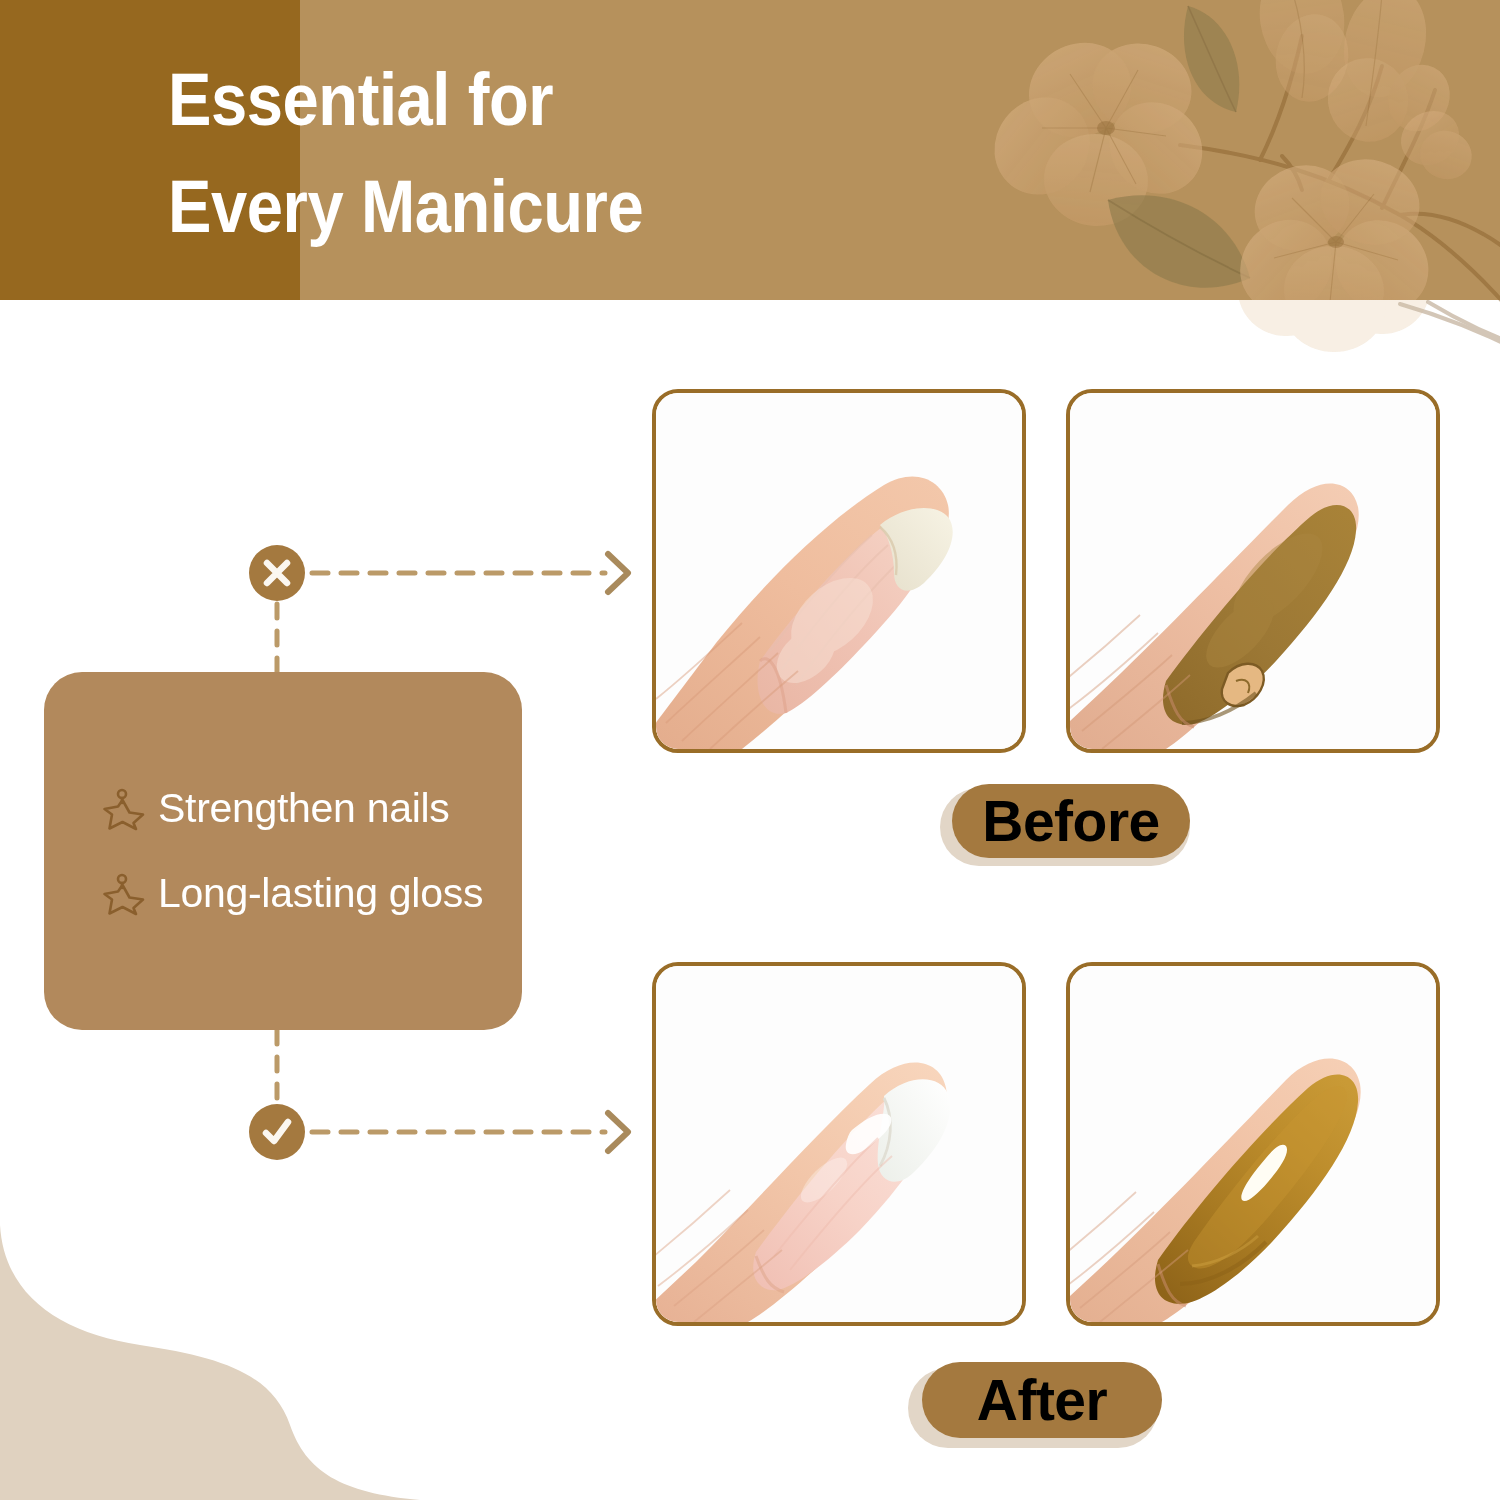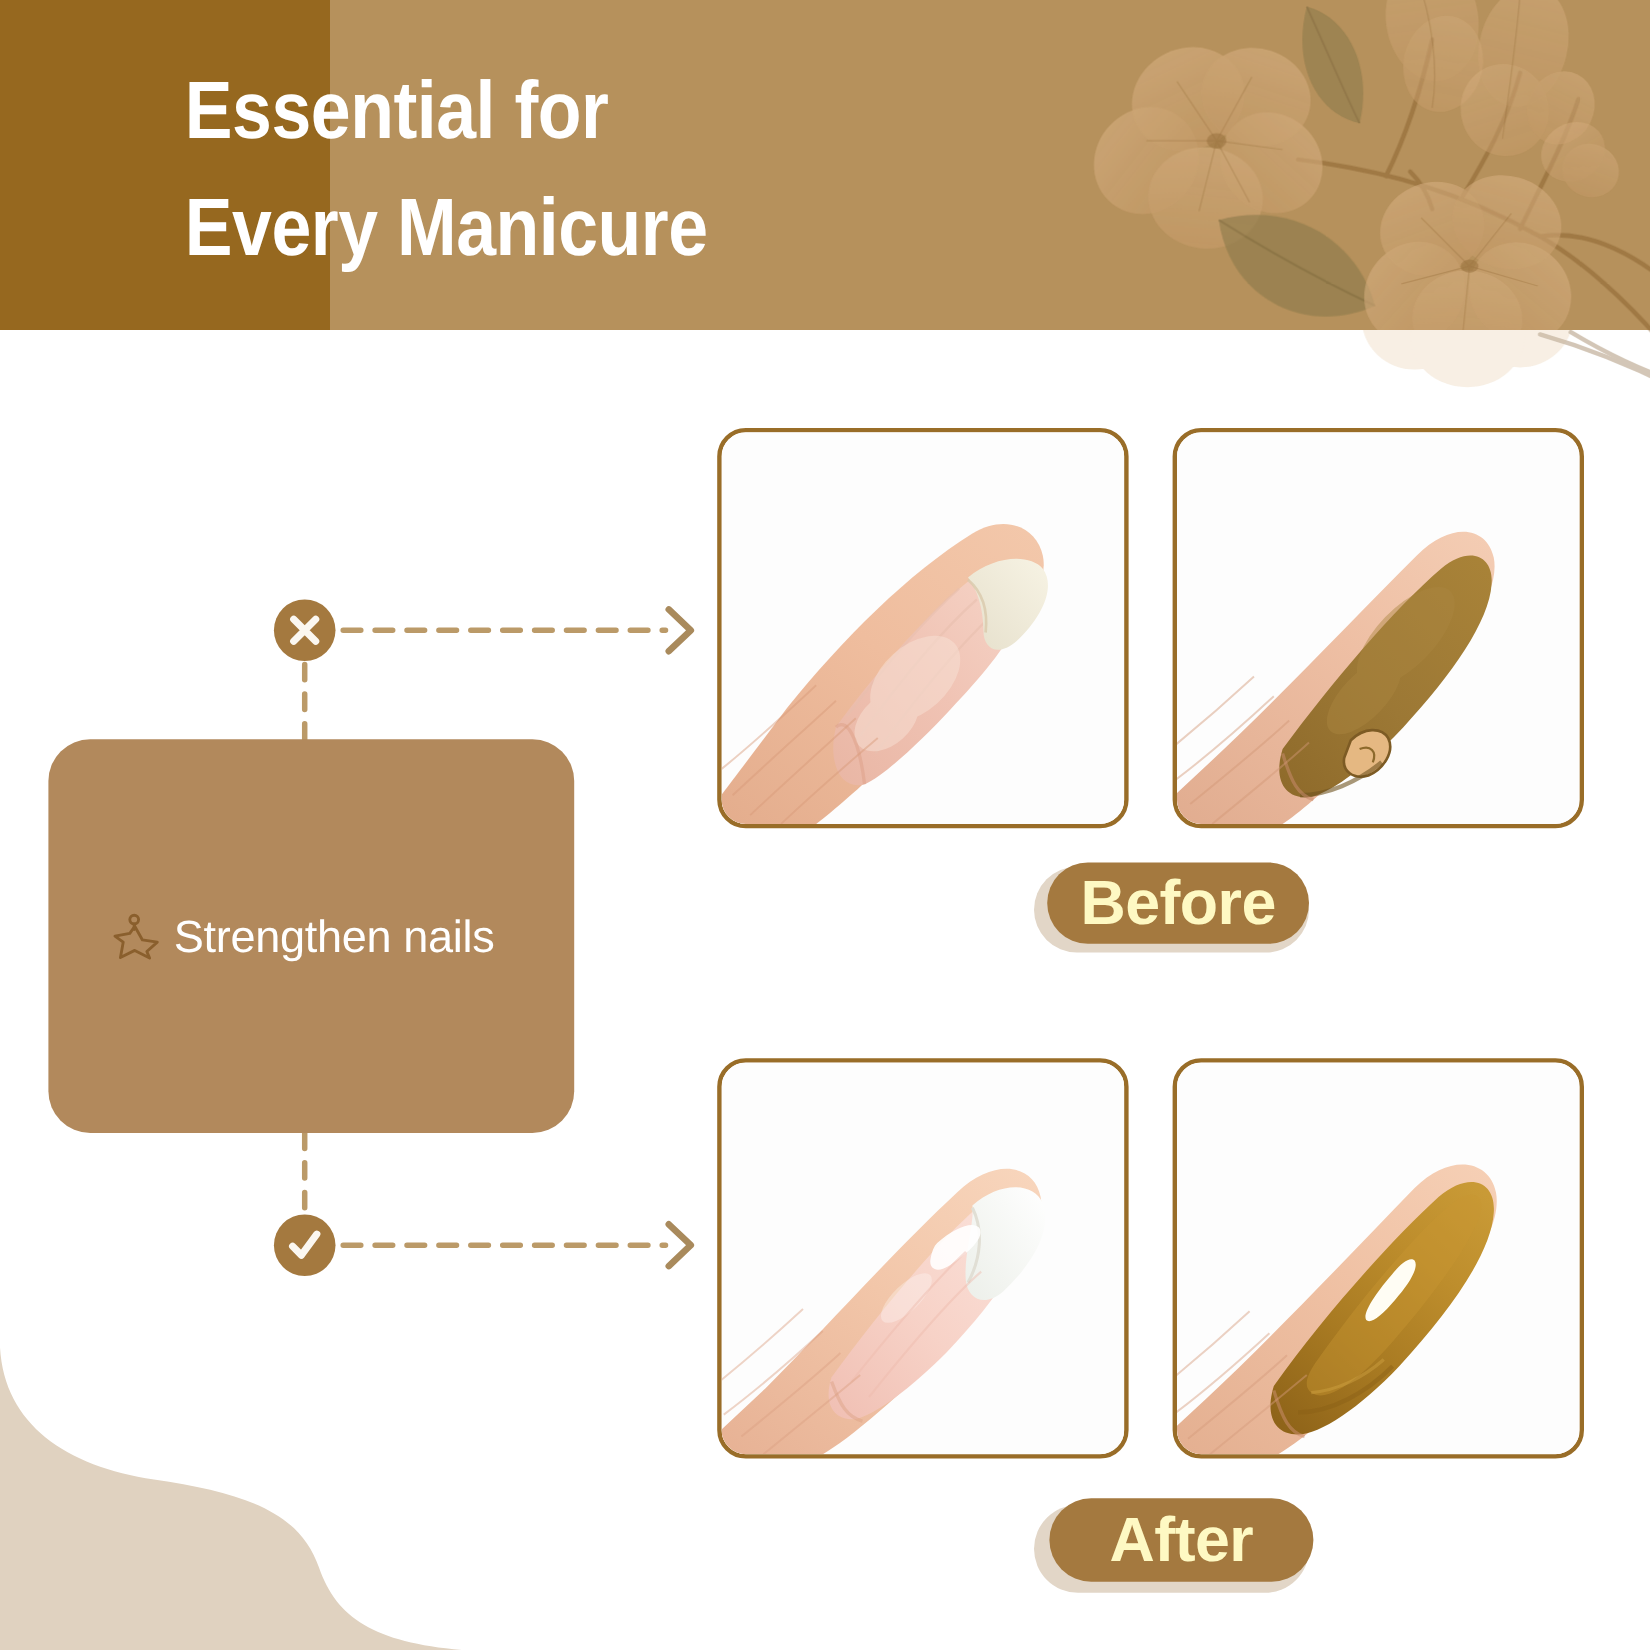--- a/index.html
+++ b/index.html
@@ -69,27 +69,27 @@
   .badge-wrap{position:absolute;}
   .badge-outer{
     position:absolute;left:0;top:0;
     background:#e2d6c7;border-radius:100px;
   }
   .badge-inner{
     position:absolute;background:#a4793f;border-radius:100px;
     display:flex;align-items:center;justify-content:center;
   }
   .badge-inner span{
-    color:#fef9c3;font-size:57px;font-weight:700;letter-spacing:-0.5px;
+    color:#000000;font-size:57px;font-weight:700;letter-spacing:-0.5px;
     font-family:"Liberation Sans","DejaVu Sans",sans-serif;
   }
   .badge-before{left:940px;top:784px;width:250px;height:82px;}
   .badge-before .badge-outer{width:250px;height:78px;top:4px;left:0;}
   .badge-before .badge-inner{width:238px;height:74px;top:0;left:12px;}
-  .badge-after{left:940px;top:1362px;width:260px;height:86px;}
+  .badge-after{left:908px;top:1362px;width:260px;height:86px;}
   .badge-after .badge-outer{width:250px;height:80px;top:6px;left:0;}
   .badge-after .badge-inner{width:240px;height:76px;top:0;left:14px;}
 </style>
 </head>
 <body>
 
 <div class="stage">
 
   <div class="header">
     <div class="header-band-light"></div>
@@ -237,20 +237,28 @@
 
     <div class="feature-item">
       <svg class="feature-icon" viewBox="0 0 44 44" xmlns="http://www.w3.org/2000/svg">
         <circle cx="20" cy="7" r="4" fill="none" stroke="#8a5f2d" stroke-width="2.6"></circle>
         <path d="M20 11 L20 16" stroke="#8a5f2d" stroke-width="2.6" stroke-linecap="round"></path>
         <path d="M20.5 13 L27.5 25.5 L41 27.5 L31.5 36 L34 42 L20.5 35 L7.5 41.5 L10 27.5 L2.5 22 L16 19.5 Z" fill="none" stroke="#8a5f2d" stroke-width="2.6" stroke-linejoin="round"></path>
       </svg>
       <span class="feature-label">Strengthen nails</span>
     </div>
 
+    <div class="feature-item">
+      <svg class="feature-icon" viewBox="0 0 44 44" xmlns="http://www.w3.org/2000/svg">
+        <circle cx="20" cy="7" r="4" fill="none" stroke="#8a5f2d" stroke-width="2.6"></circle>
+        <path d="M20 11 L20 16" stroke="#8a5f2d" stroke-width="2.6" stroke-linecap="round"></path>
+        <path d="M20.5 13 L27.5 25.5 L41 27.5 L31.5 36 L34 42 L20.5 35 L7.5 41.5 L10 27.5 L2.5 22 L16 19.5 Z" fill="none" stroke="#8a5f2d" stroke-width="2.6" stroke-linejoin="round"></path>
+      </svg>
+      <span class="feature-label">Long-lasting gloss</span>
+    </div>
 
 
   </div>
 
   <div class="photo ph-1">
     <svg viewBox="0 0 366 356" xmlns="http://www.w3.org/2000/svg">
       <defs>
         <linearGradient id="skin1" x1="0" y1="1" x2="1" y2="0">
           <stop offset="0%" stop-color="#e3ac8c"></stop>
             <stop offset="55%" stop-color="#efbd9e"></stop>

